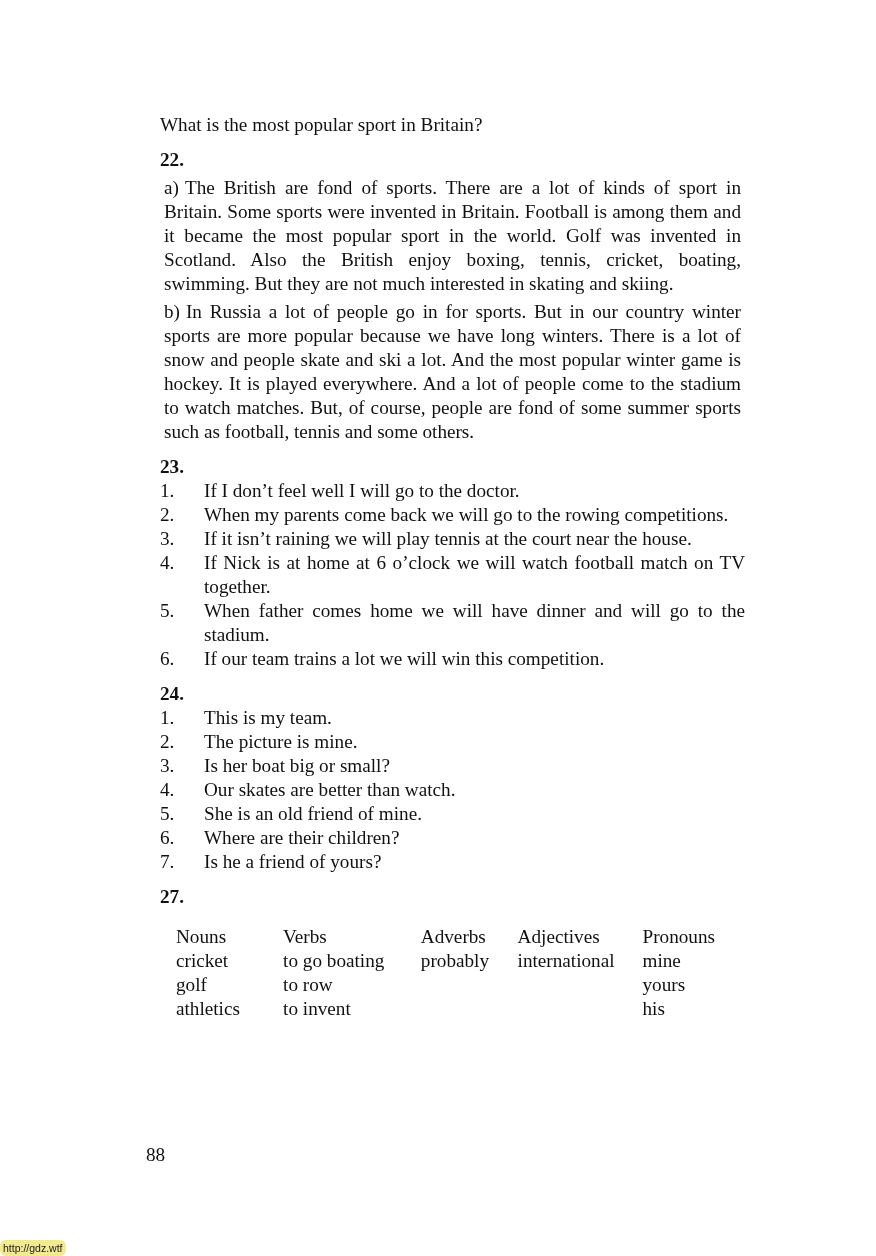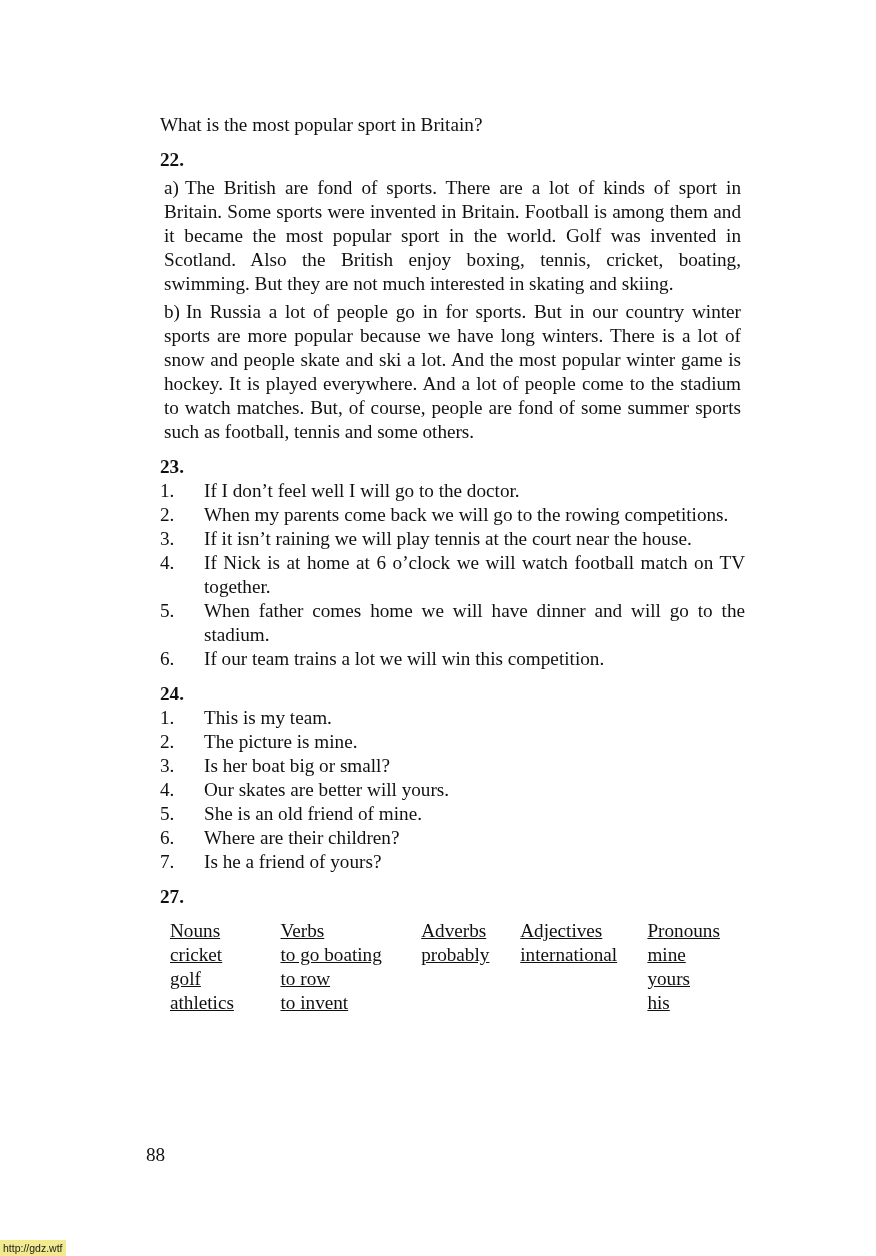--- a/index.html
+++ b/index.html
@@ -55,22 +55,21 @@
       flex: 0 0 44px;
       width: 44px;
     }
     .num-list .txt {
       flex: 1 1 auto;
       text-align: justify;
       text-align-last: left;
     }
     .word-table {
       border-collapse: collapse;
-      margin: 10px;
-      text-decoration: underline;
+      margin: 16px;
     }
     .word-table td, .word-table th {
       padding: 0;
       font-weight: normal;
       text-align: left;
       vertical-align: top;
       white-space: nowrap;
       height: 24px;
     }
     .col-0 { width: 118px; }
@@ -89,20 +88,21 @@
       position: absolute;
       left: 0;
       top: 1240px;
       height: 16px;
       padding: 0 3px;
       background: #f2ea8f;
       font-family: "Liberation Sans", "DejaVu Sans", sans-serif;
       font-size: 10.5px;
       line-height: 16px;
       color: #222222;
+      border-radius: 6px;
     }
   </style>
 </head>
 <body>
 
 <div class="page-content">
 
   <div>
     <span class="question-line">What is the most popular sport in Britain?</span>
   </div>
@@ -153,21 +153,21 @@
       <li>
           <span class="num">2.</span>
           <span class="txt">The picture is mine.</span>
         </li>
       <li>
           <span class="num">3.</span>
           <span class="txt">Is her boat big or small?</span>
         </li>
       <li>
           <span class="num">4.</span>
-          <span class="txt">Our skates are better will yours.</span>
+          <span class="txt">Our skates are better than watch.</span>
         </li>
       <li>
           <span class="num">5.</span>
           <span class="txt">She is an old friend of mine.</span>
         </li>
       <li>
           <span class="num">6.</span>
           <span class="txt">Where are their children?</span>
         </li>
       <li>

